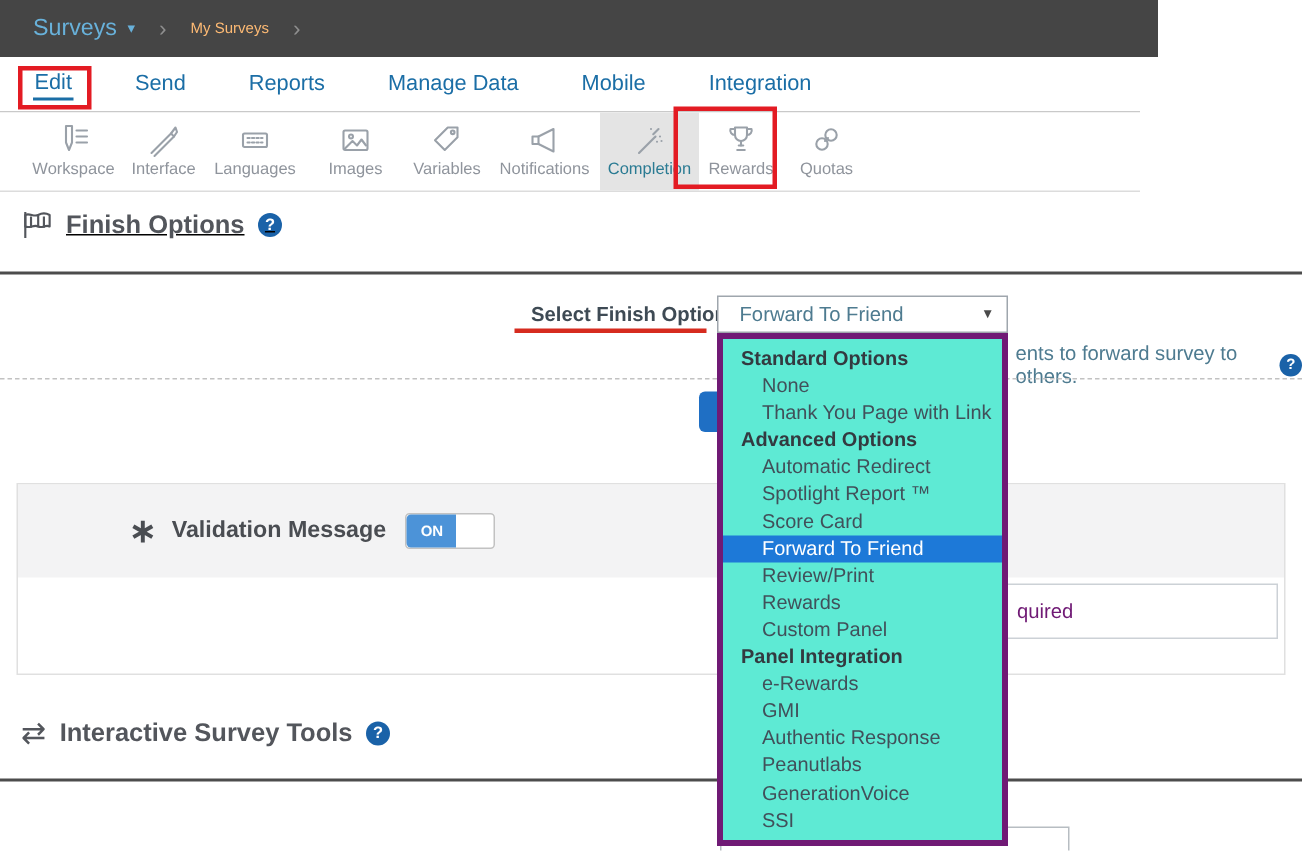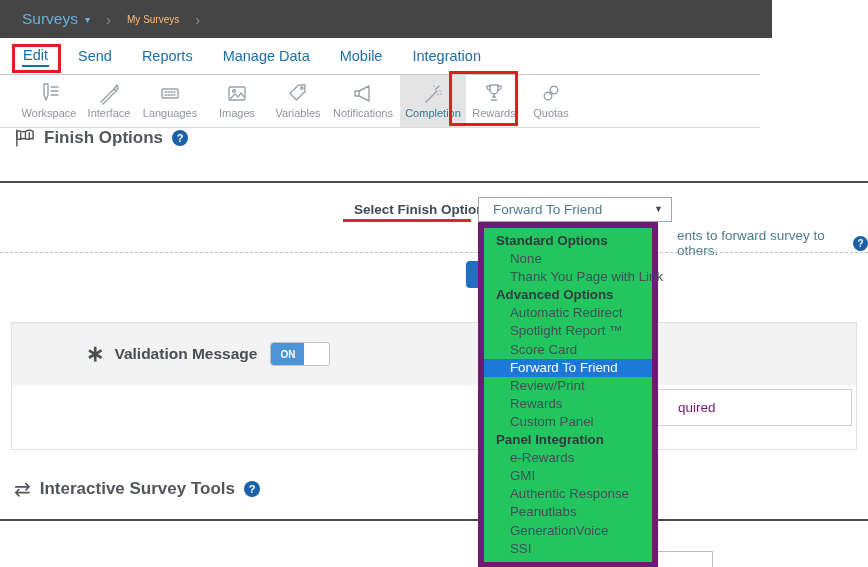--- a/index.html
+++ b/index.html
@@ -17,21 +17,21 @@
     display:flex;align-items:center;padding-left:22px;gap:16px;box-sizing:border-box;
   }
   .navbar .brand{color:#68b1da;font-size:15.5px;display:flex;align-items:center;gap:7px;cursor:pointer;}
   .navbar .caret{font-size:10px;color:#68b1da;}
   .navbar .sep{color:#8f8f8f;font-size:15px;}
   .navbar .crumb{color:#fdba74;font-size:10px;cursor:pointer;}
 
   
   .tabbar{
     left:0;top:38px;width:760px;height:37px;border-bottom:1px solid #c9c9c9;
-    display:flex;align-items:center;padding-left:22px;gap:28px;box-sizing:border-box;
+    display:flex;align-items:center;padding-left:22px;gap:40px;box-sizing:border-box;
     font-size:14.5px;color:#1b6ea6;background:#fff;
   }
   .tab{cursor:pointer;padding:2px 1px;}
   .tab.active{border-bottom:2px solid #1b6ea6;}
 
   
   .toolbar{
     left:0;top:75px;width:760px;height:53px;border-bottom:1px solid #dcdcdc;
     display:flex;align-items:stretch;padding-left:16px;box-sizing:border-box;background:#fff;
   }
@@ -67,21 +67,21 @@
     border:1px solid #9fa6ad;z-index:31;box-sizing:border-box;cursor:pointer;
   }
   .selectbox .selval{position:absolute;left:14px;top:4px;font-size:13.5px;color:#4e7b90;}
   .selectbox .selcaret{position:absolute;right:8px;top:6px;font-size:9px;color:#4a4a4a;}
 
   .desc{left:677px;top:228px;display:flex;align-items:center;gap:6px;
         font-size:13.5px;color:#4e7b90;}
 
   
   .ddlist{
-    left:478px;top:222px;width:180px;background:#22c55e;border:6px solid #701a75;
+    left:478px;top:222px;width:194px;background:#5eead4;border:4px solid #701a75;
     z-index:30;box-sizing:border-box;padding:4px 0;
   }
   .ddrow{line-height:18.1px;font-size:13.3px;white-space:nowrap;cursor:pointer;}
   .ddrow.g{padding-left:12px;font-weight:bold;color:#333a40;}
   .ddrow.o{padding-left:26px;color:#41505a;}
   .ddrow.sel{background:#1d79d8;color:#fff;}
 
   .hiddenbtn{left:466px;top:261px;width:70px;height:27px;background:#1f6fc4;border-radius:4px;z-index:5;cursor:pointer;}
 
   
@@ -230,21 +230,21 @@
       <svg width="24" height="24" viewBox="0 0 24 24">
           <circle cx="9" cy="15" r="3.8"></circle>
           <circle cx="15" cy="9" r="3.8"></circle>
           <path d="M11 13l2-2"></path>
         </svg>
     </span>
     <span class="tlabel">Quotas</span>
   </div>
 </div>
 
-<div class="abs sechead" style="left:14px;top:128px;">
+<div class="abs sechead" style="left:14px;top:140px;text-decoration:underline;">
   <span style="line-height:0;">
     <svg width="21" height="20" viewBox="0 0 22 20" style="stroke:#53565c;fill:none;stroke-width:1.5;stroke-linejoin:round;">
       <path d="M3 1v18"></path>
         <path d="M3 3c3-1.6 6 1.6 9 0s5-1.6 8 0v8c-3-1.6-5 1.6-8 0s-6 1.6-9 0z"></path>
         <path d="M7 4v8M12 3.6v8M16 4v8"></path>
     </svg>
   </span>
   <span class="title">Finish Options</span>
   <span class="help">?</span>
 </div>

